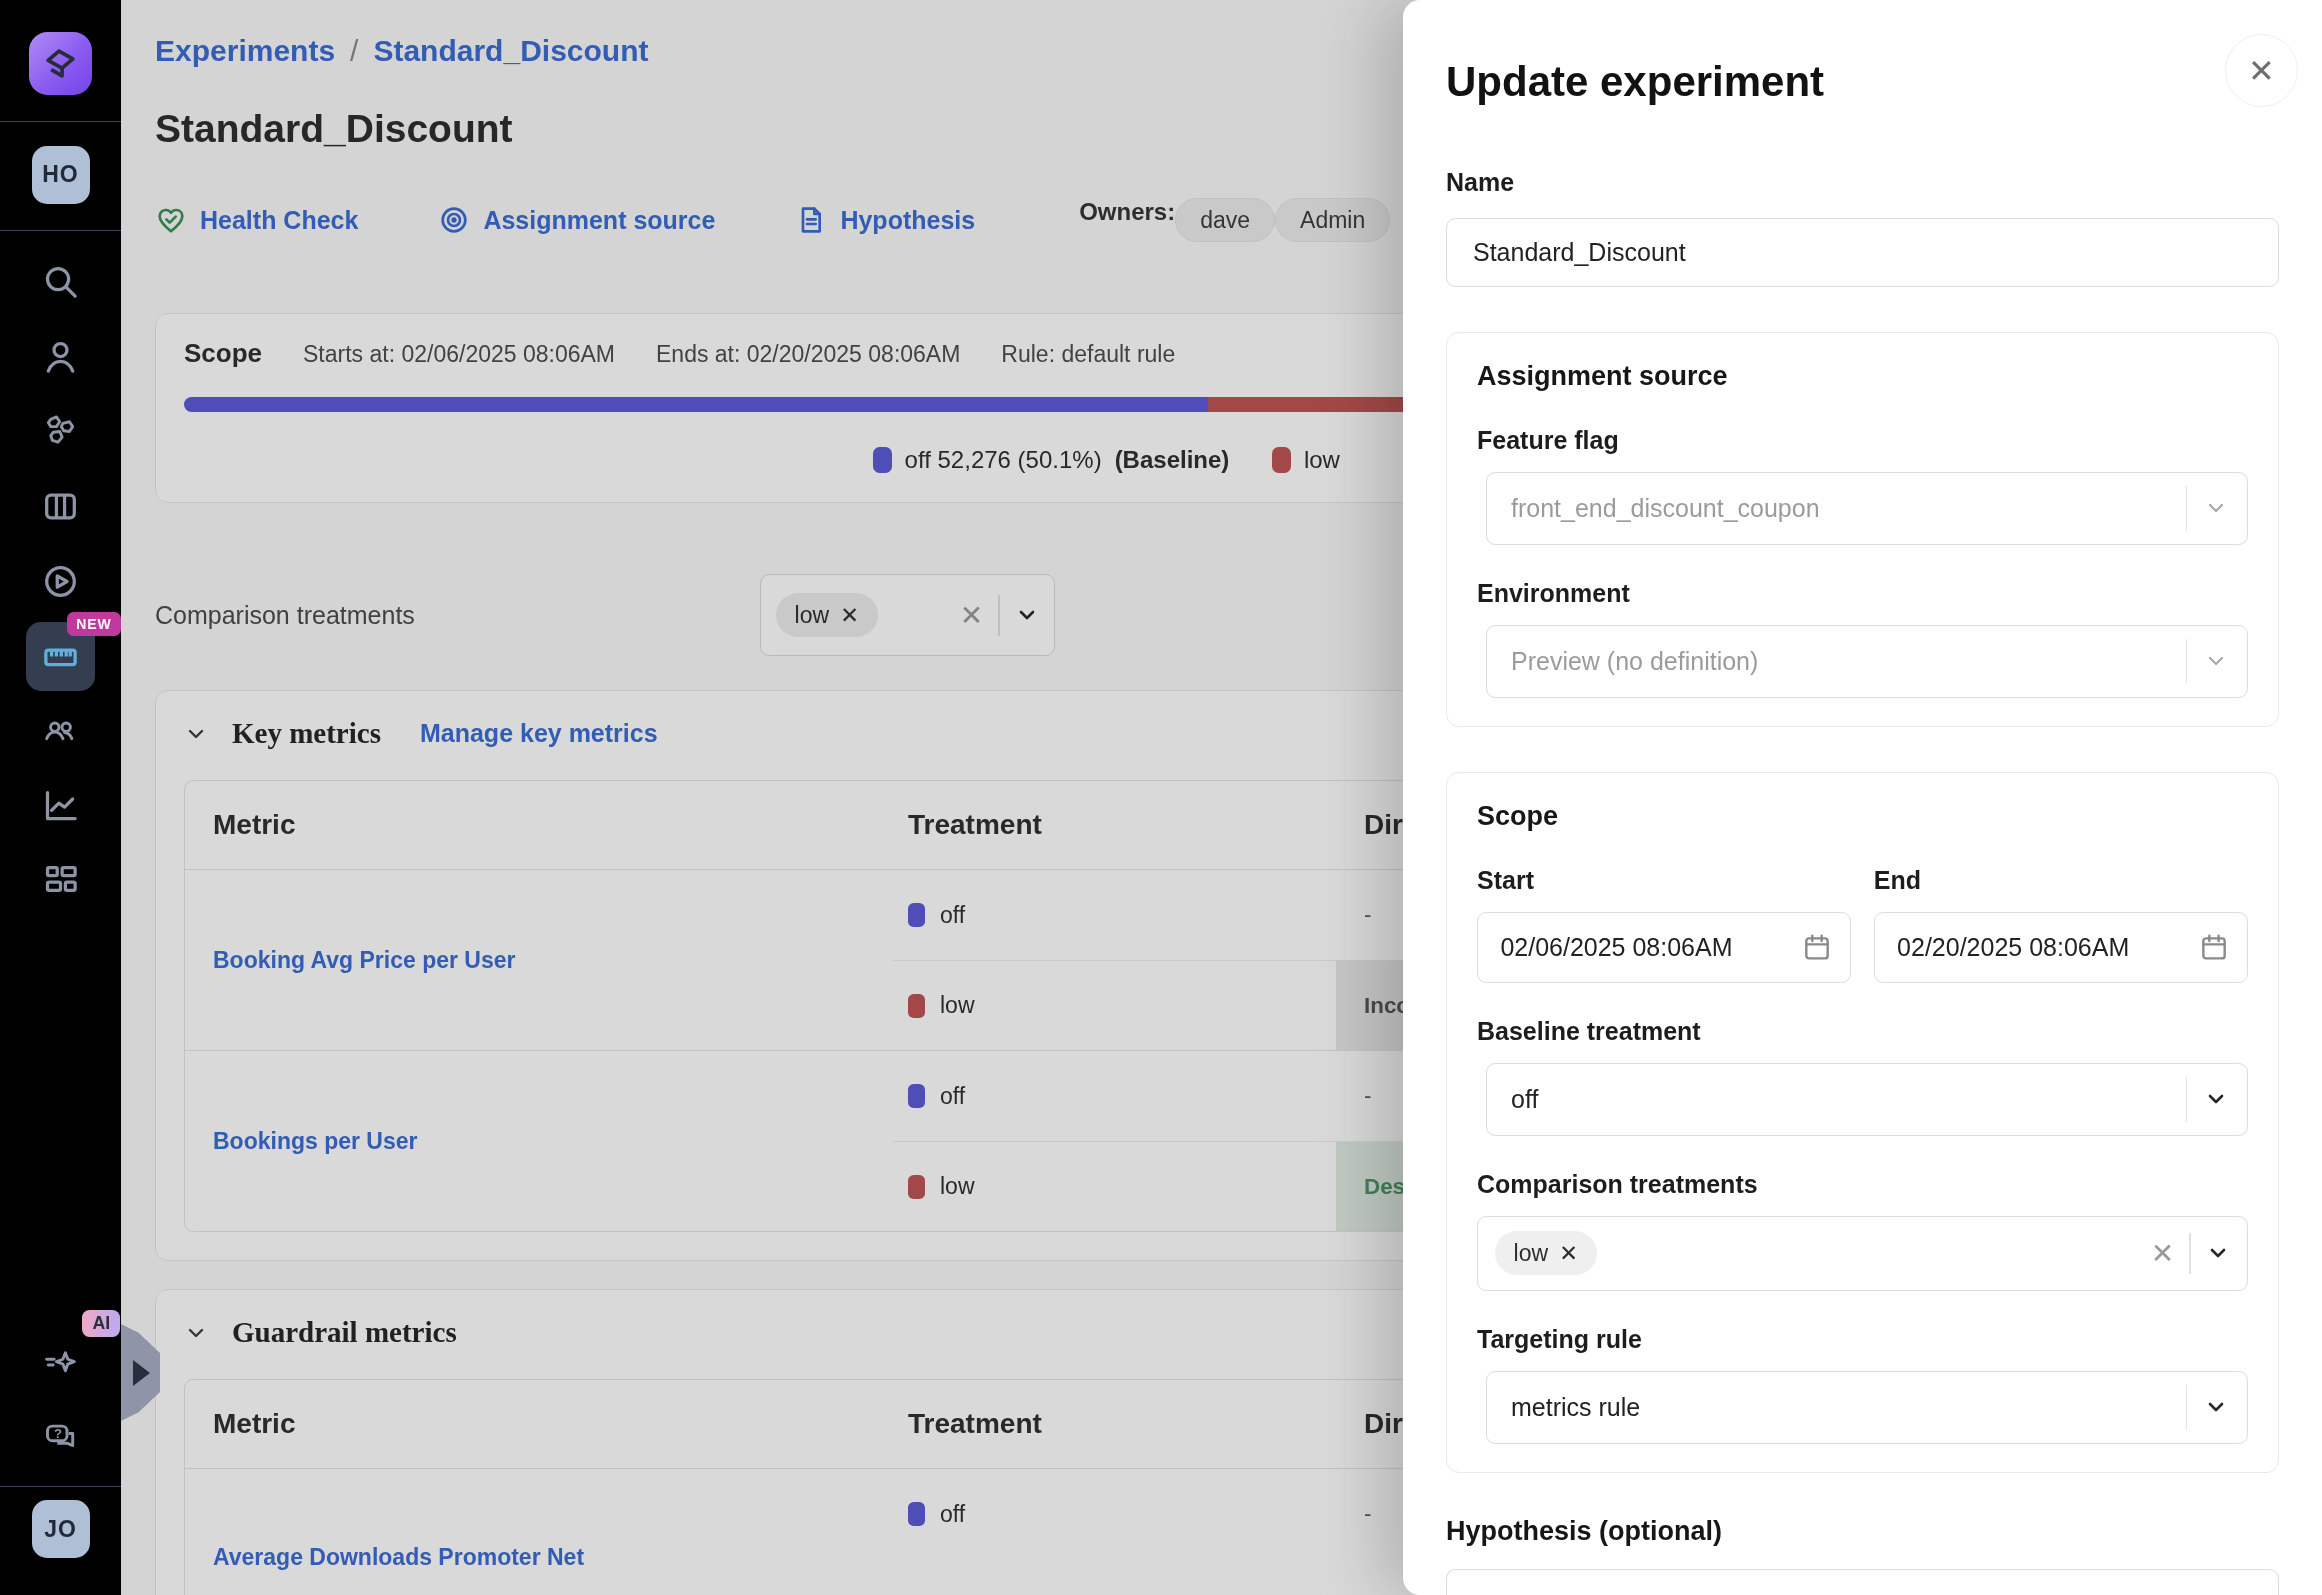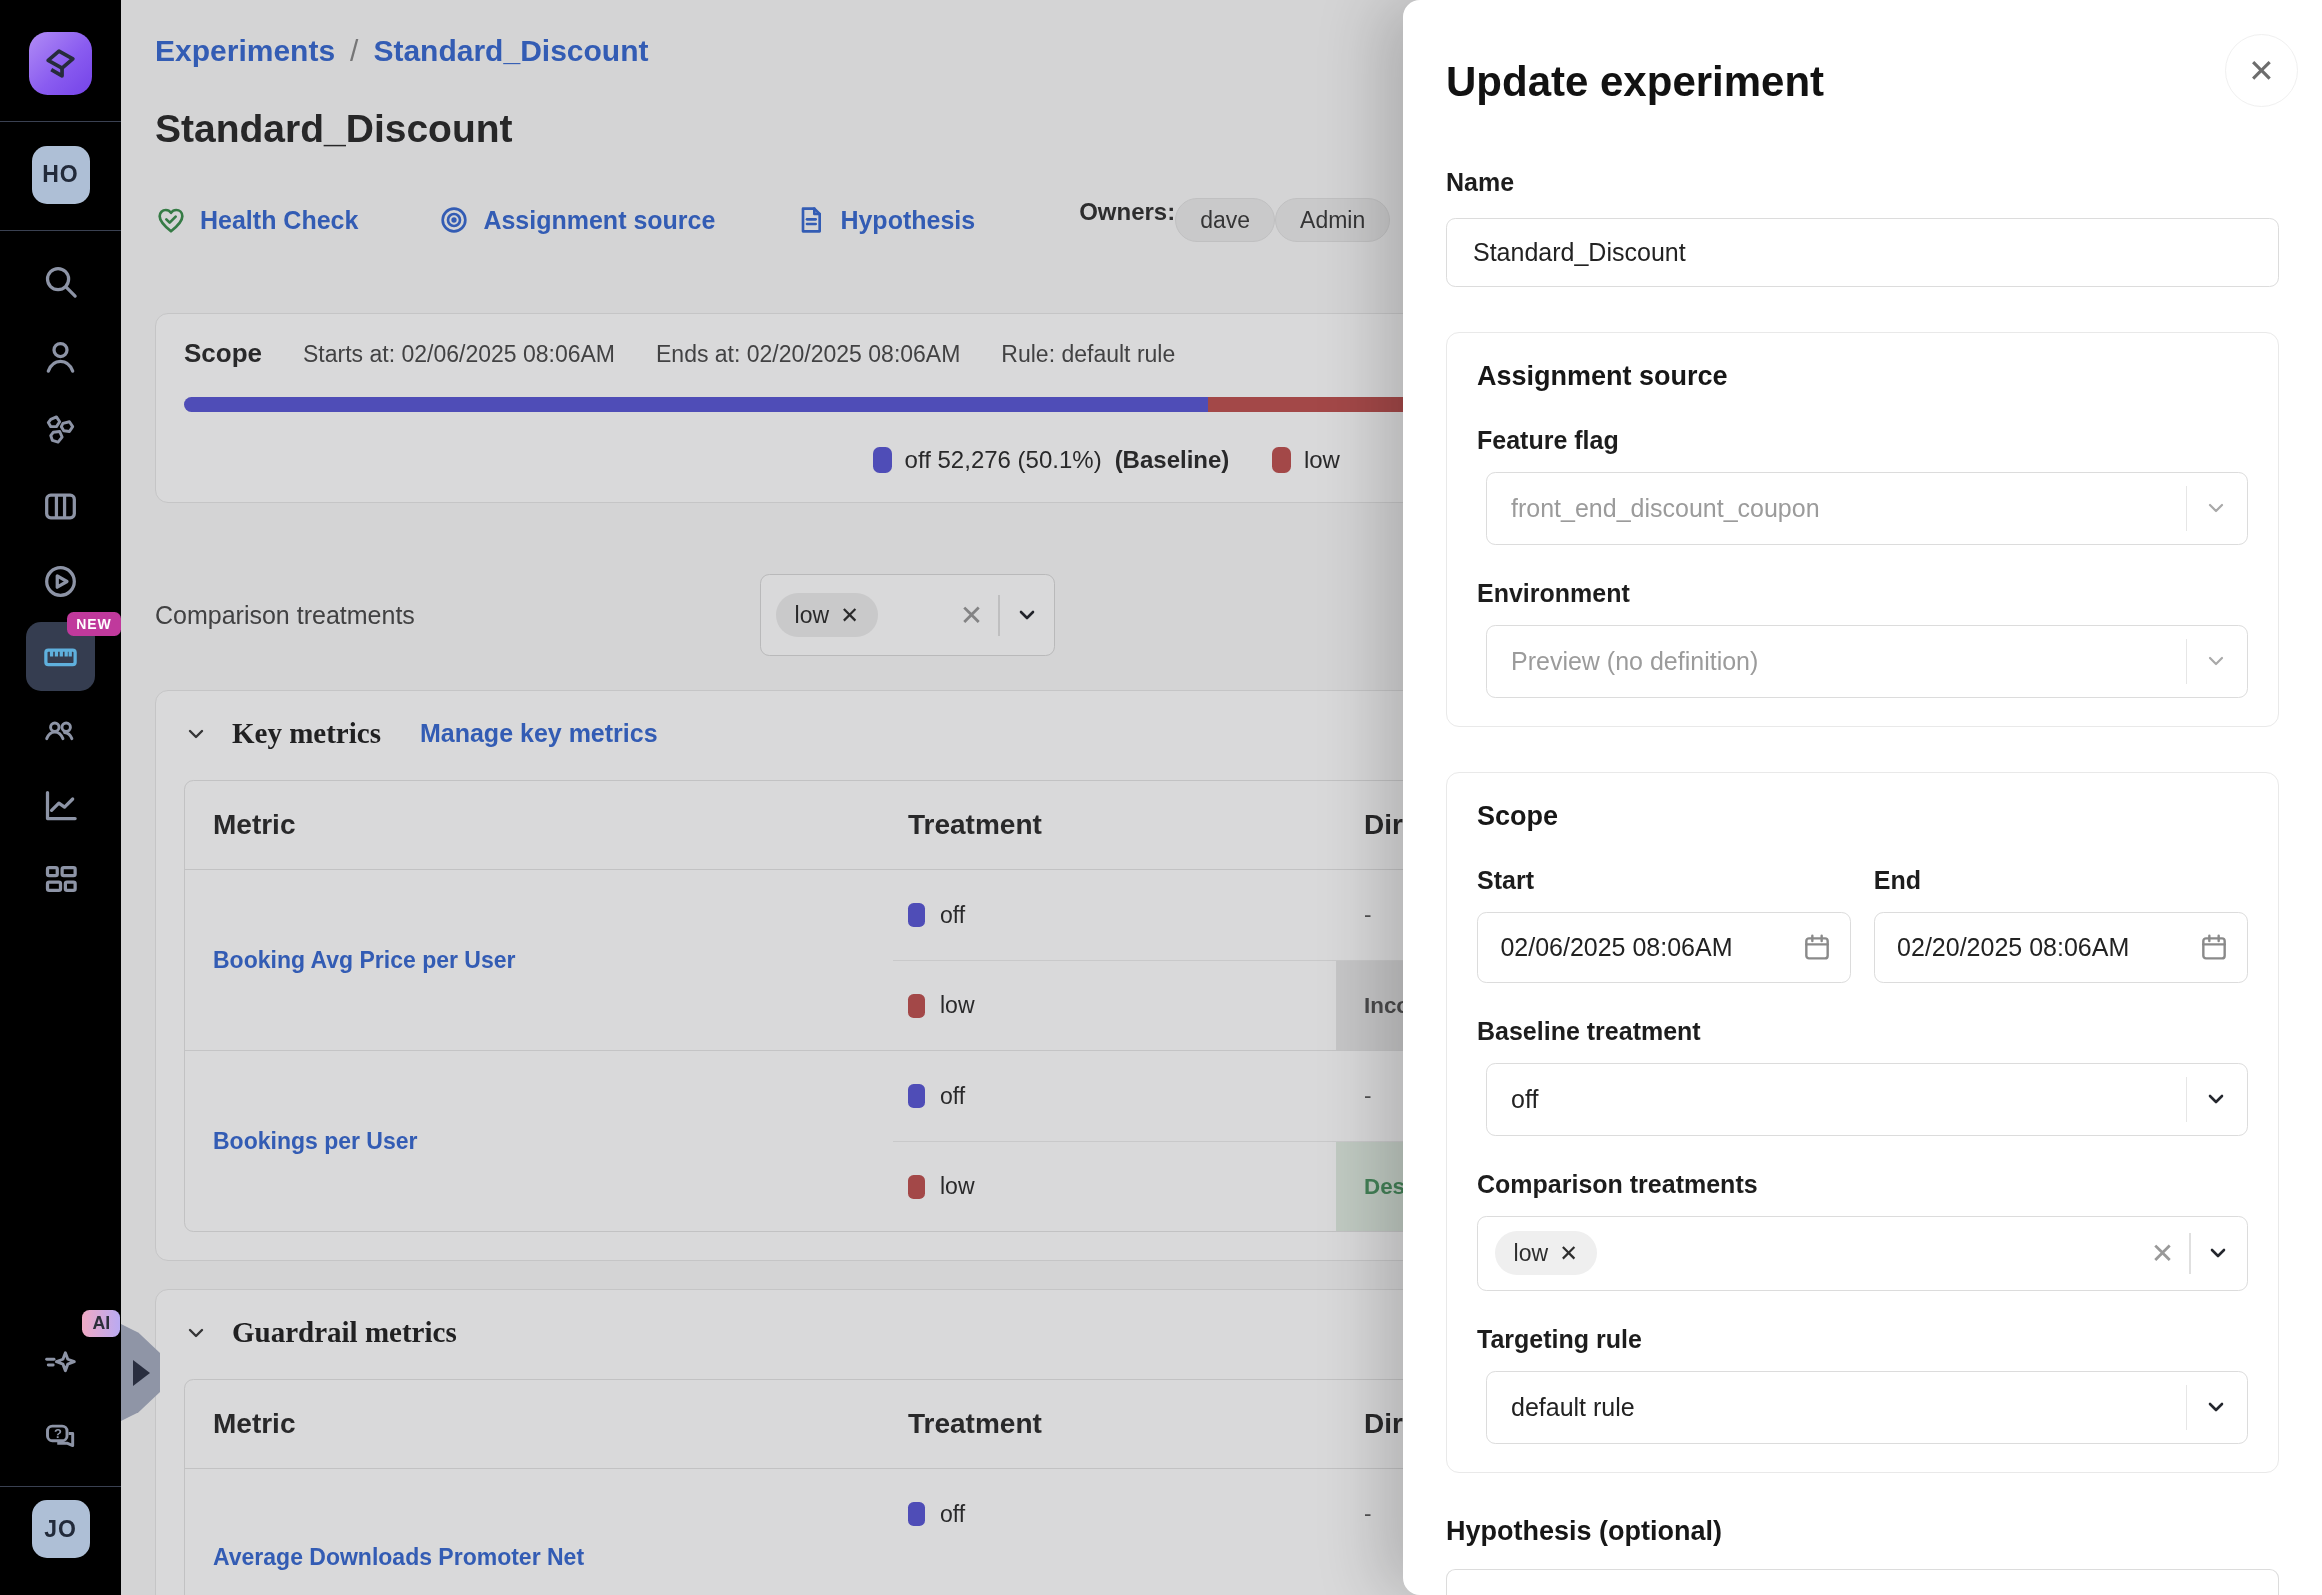--- a/index.html
+++ b/index.html
@@ -507,21 +507,21 @@
         </span>
         <span class="ms-clear">✕</span>
         <span class="ms-divider"></span>
         <svg class="chev" viewBox="0 0 24 24" fill="none" stroke="currentColor" stroke-width="2.6" stroke-linecap="round" stroke-linejoin="round">
             <polyline points="6,9 12,15 18,9"></polyline>
           </svg>
       </div>
 
       <div class="f-label">Targeting rule</div>
       <div class="select">
-        <span class="val">default rule</span>
+        <span class="val">metrics rule</span>
         <span class="grow"></span>
         <span class="sel-divider"></span>
         <svg class="chev" viewBox="0 0 24 24" fill="none" stroke="currentColor" stroke-width="2.6" stroke-linecap="round" stroke-linejoin="round">
             <polyline points="6,9 12,15 18,9"></polyline>
           </svg>
       </div>
     </div>
 
     <div class="hypo-label">Hypothesis (optional)</div>
     <div class="stub-input"></div>

